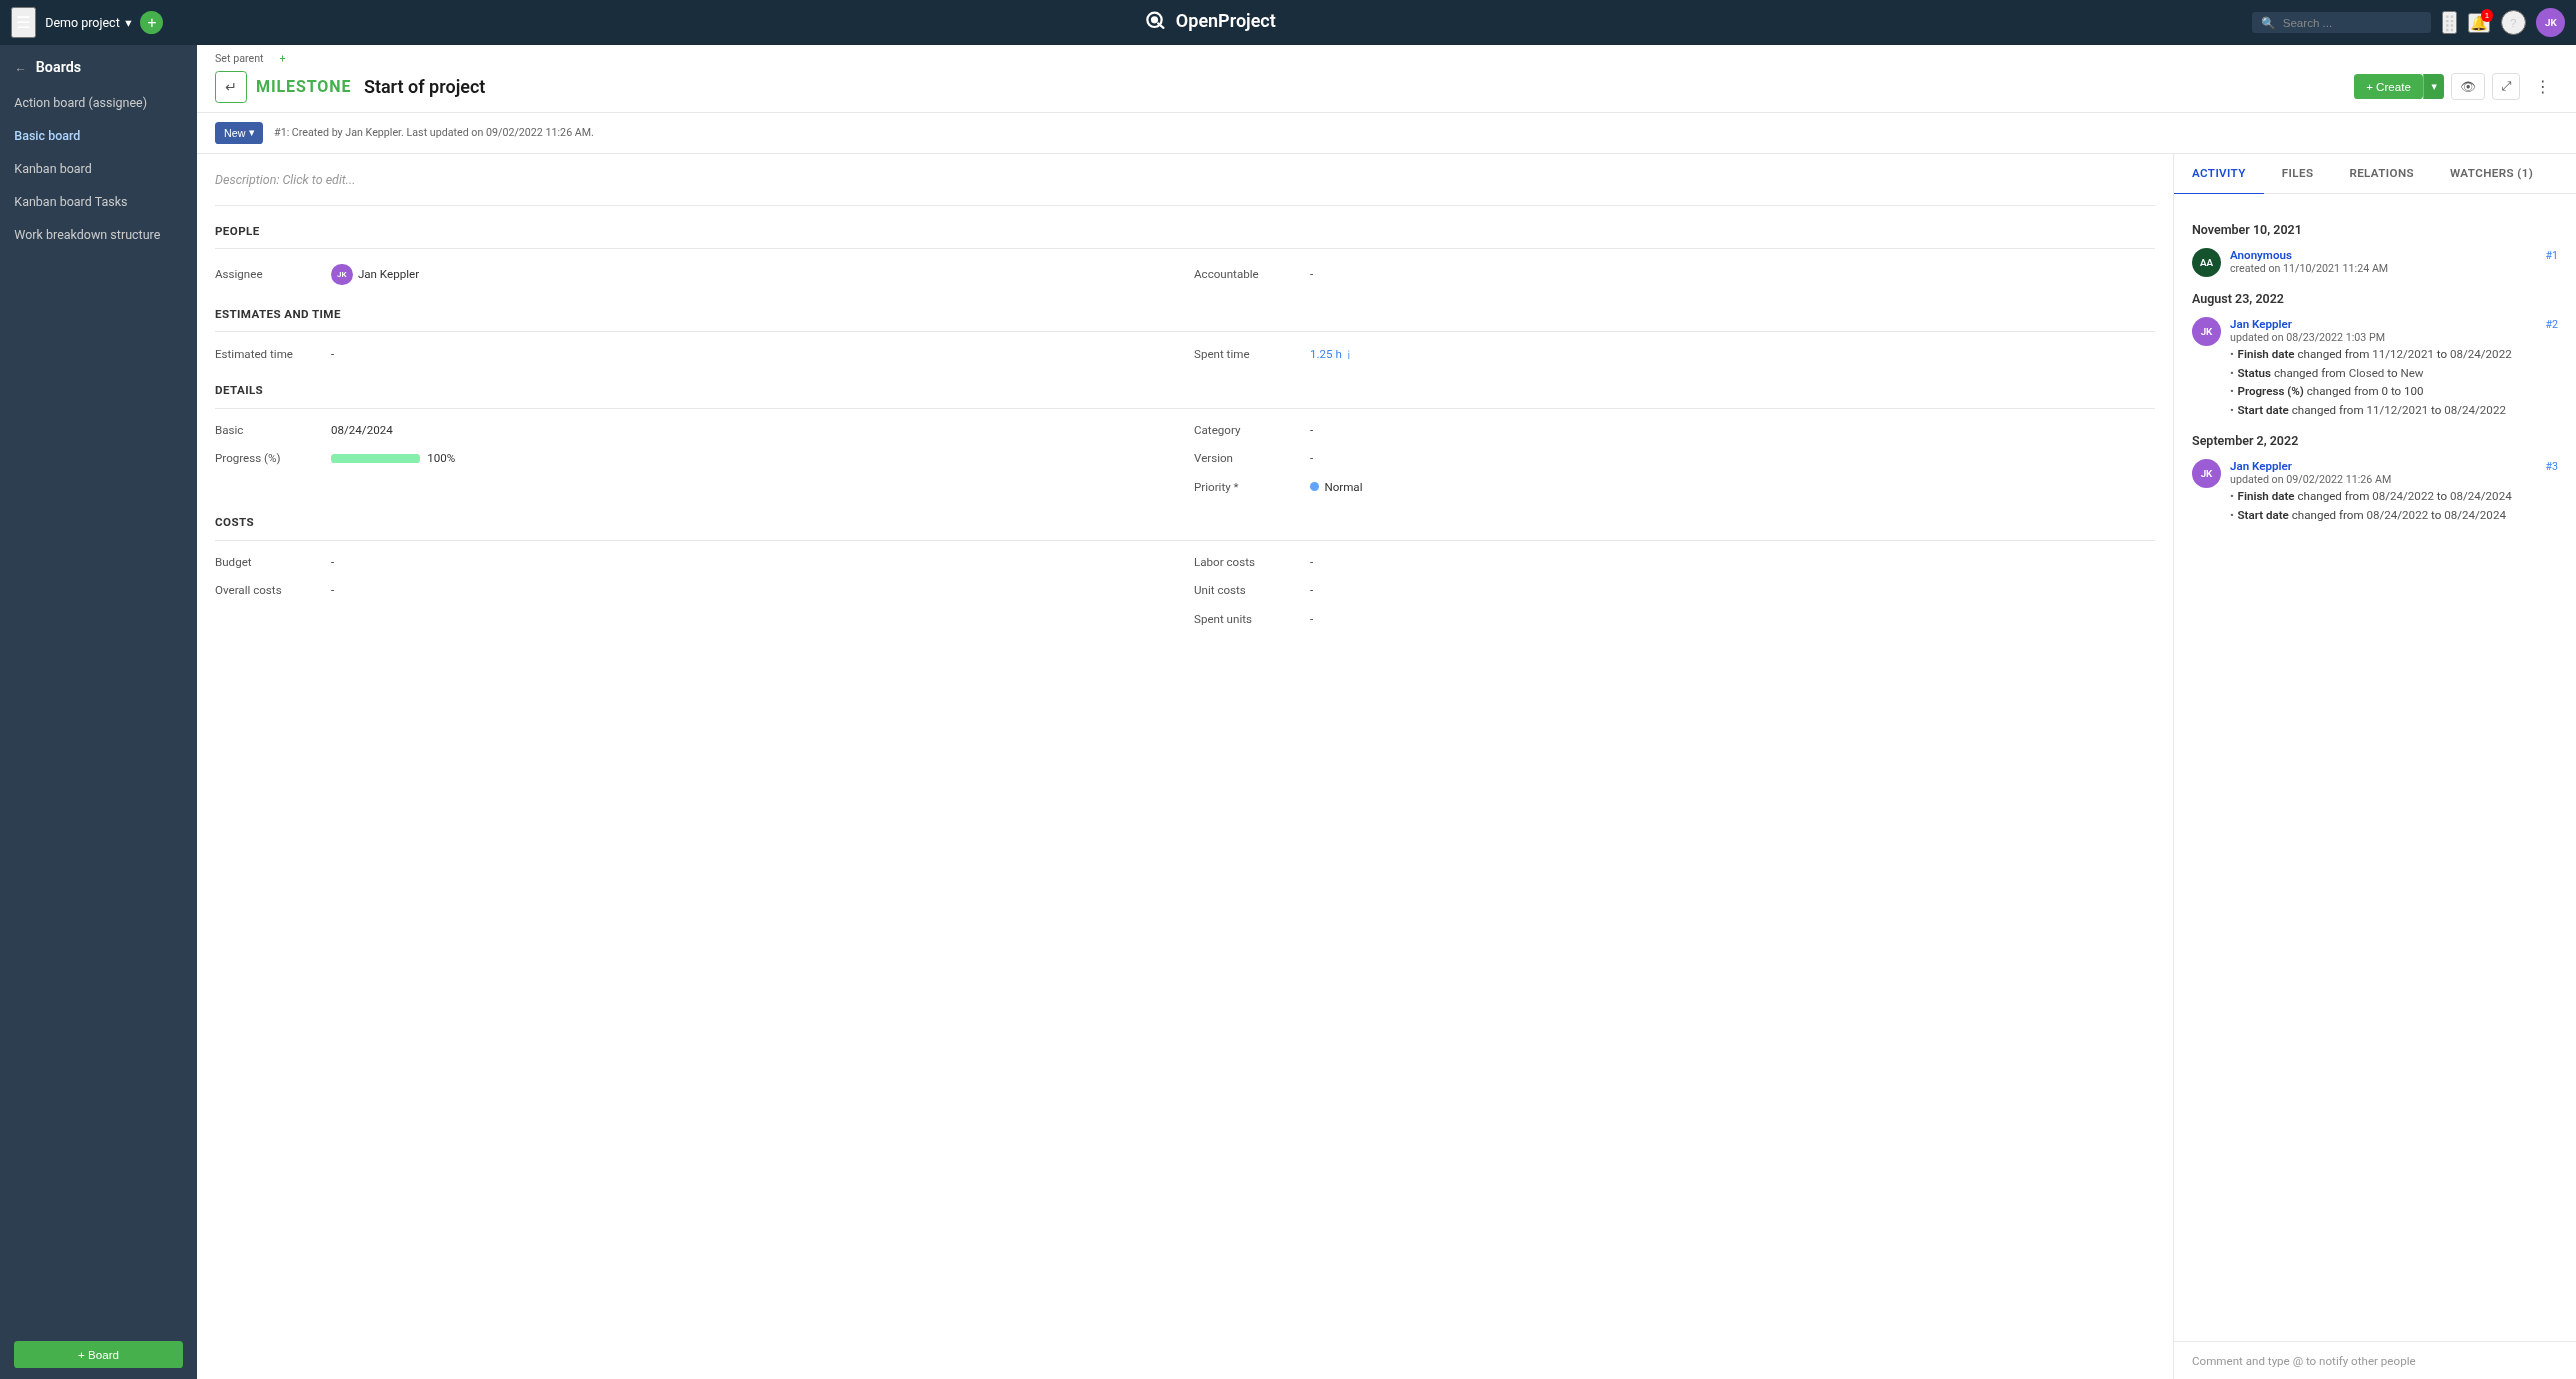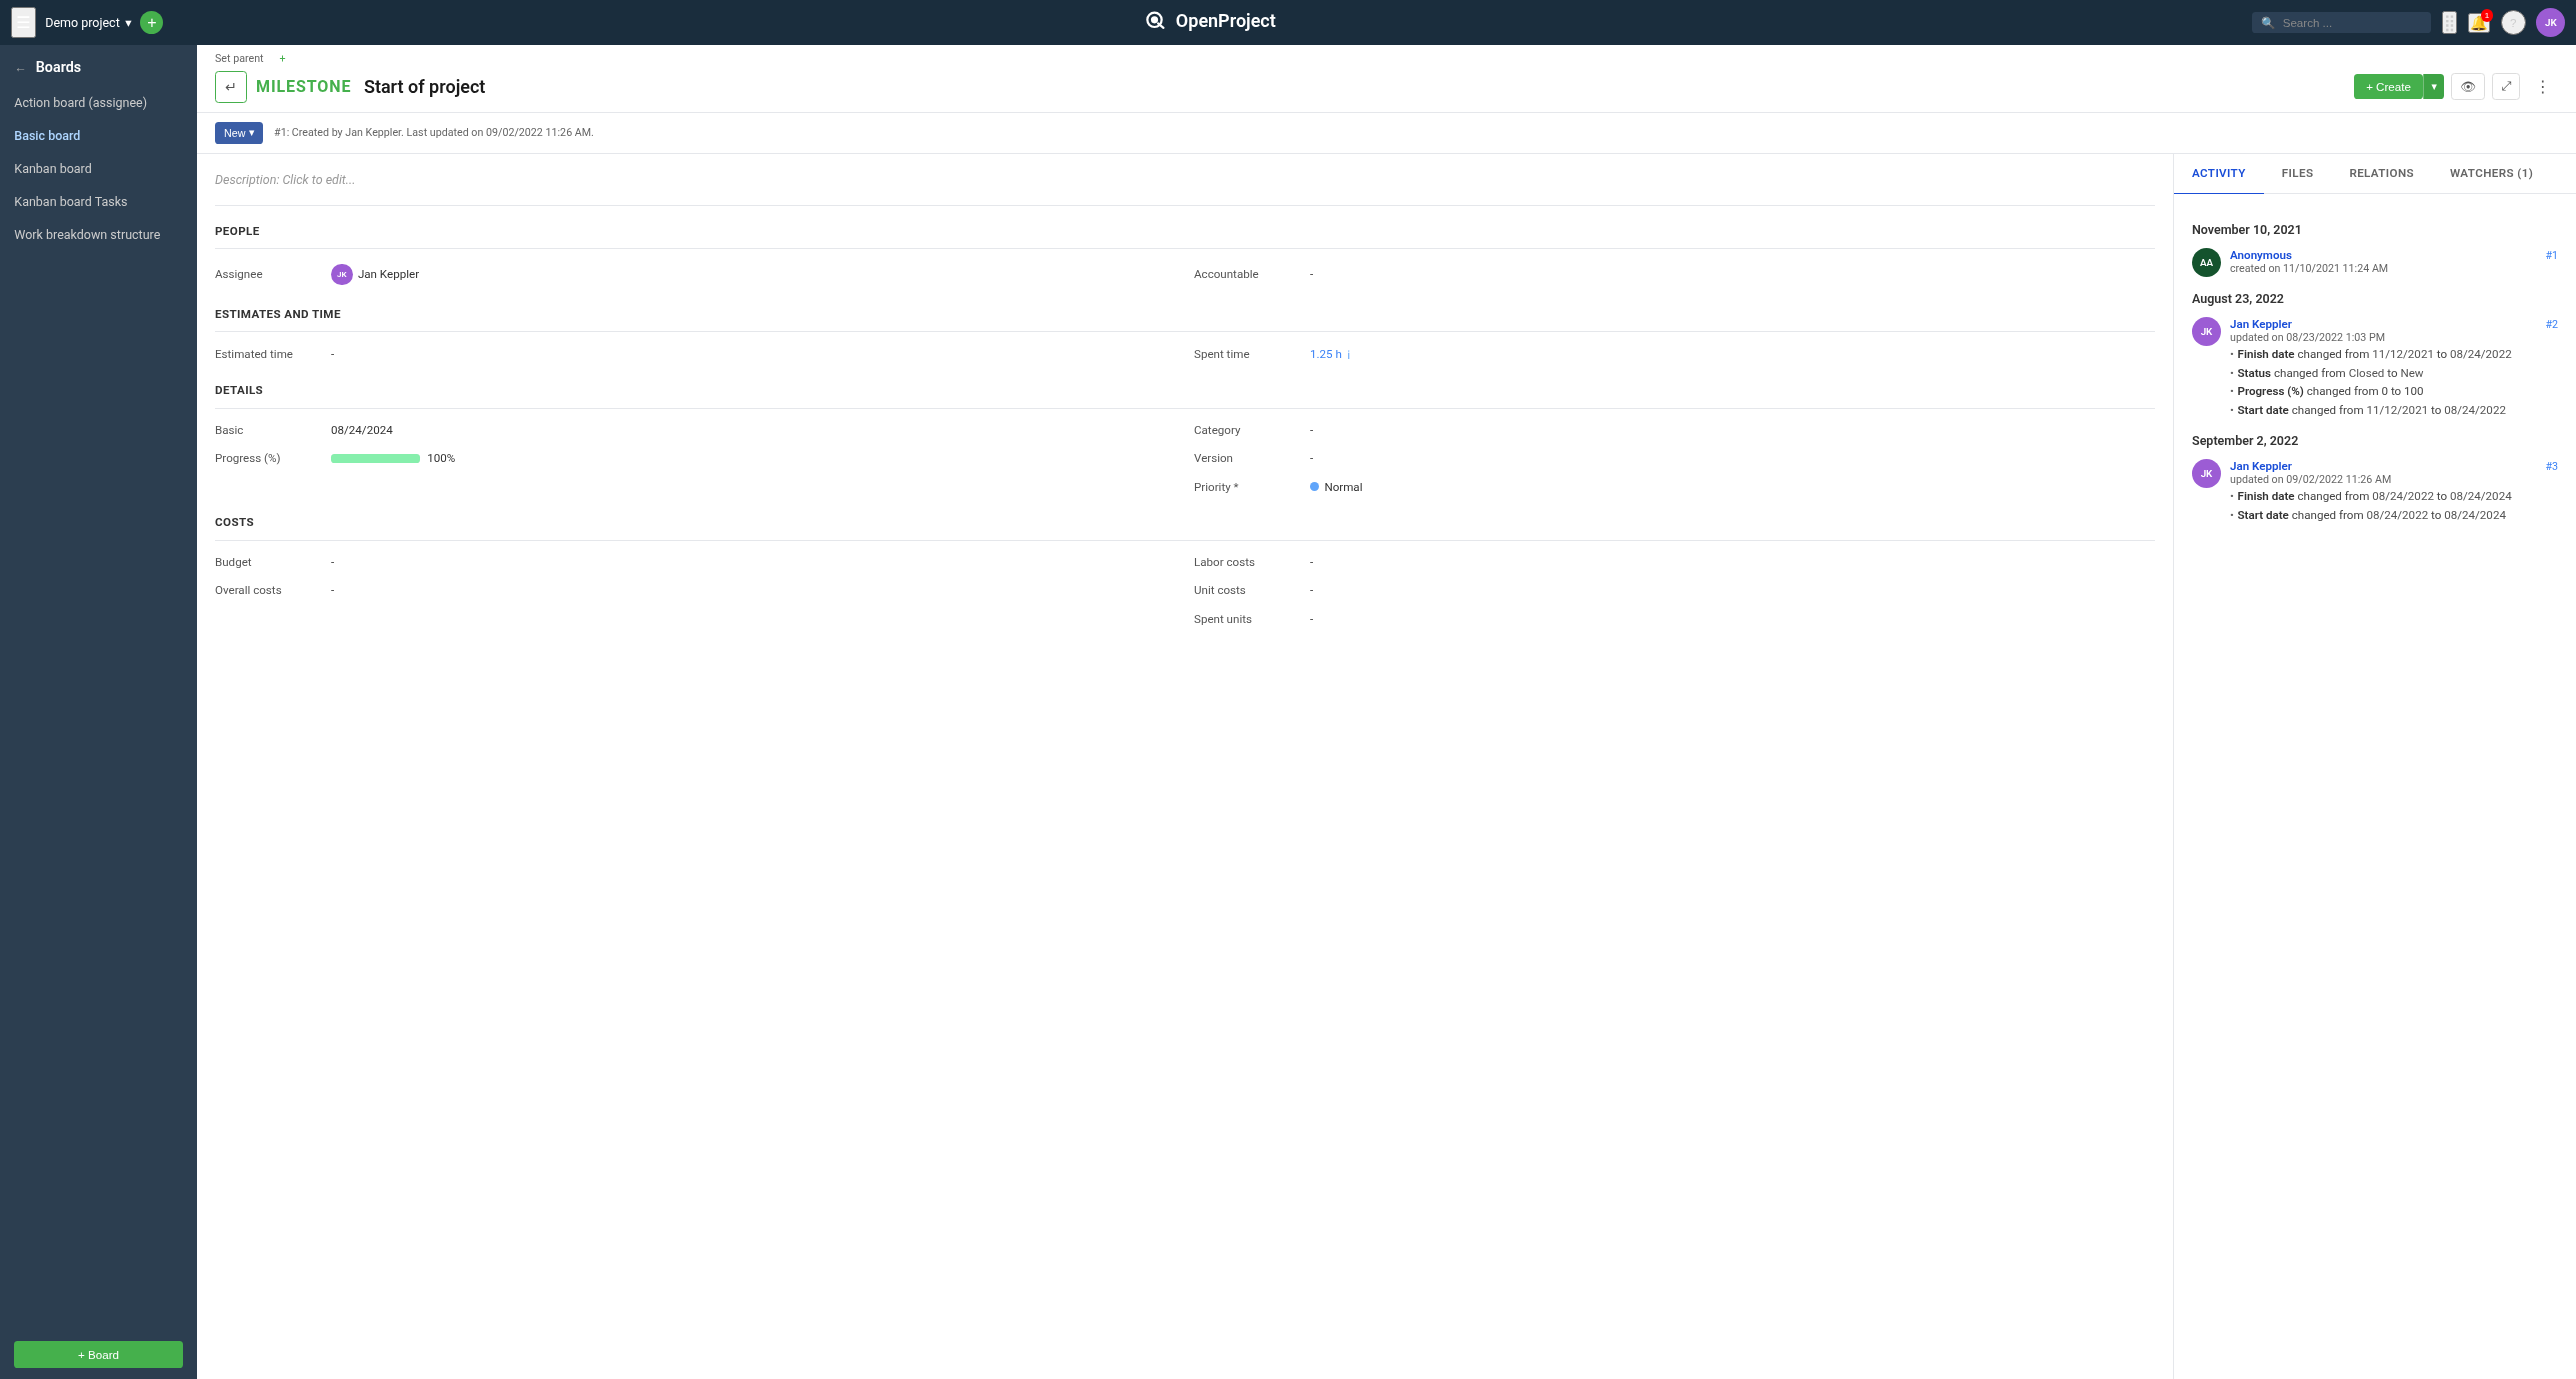--- a/index.html
+++ b/index.html
@@ -465,18 +465,21 @@
                     <span><strong>Finish date</strong> changed from <em>08/24/2022</em> to <em>08/24/2024</em></span>
                   </div>
                 <div class="bullet">
                     <span><strong>Start date</strong> changed from <em>08/24/2022</em> to <em>08/24/2024</em></span>
                   </div>
               </div>
             </div>
           </div>
         </div>
 
+        <div class="comment-area">
+          <span class="comment-hint">Comment and type @ to notify other people</span>
+        </div>
       </div>
 
     </div>
   </div>
 </div>
 
 
 </body></html>

